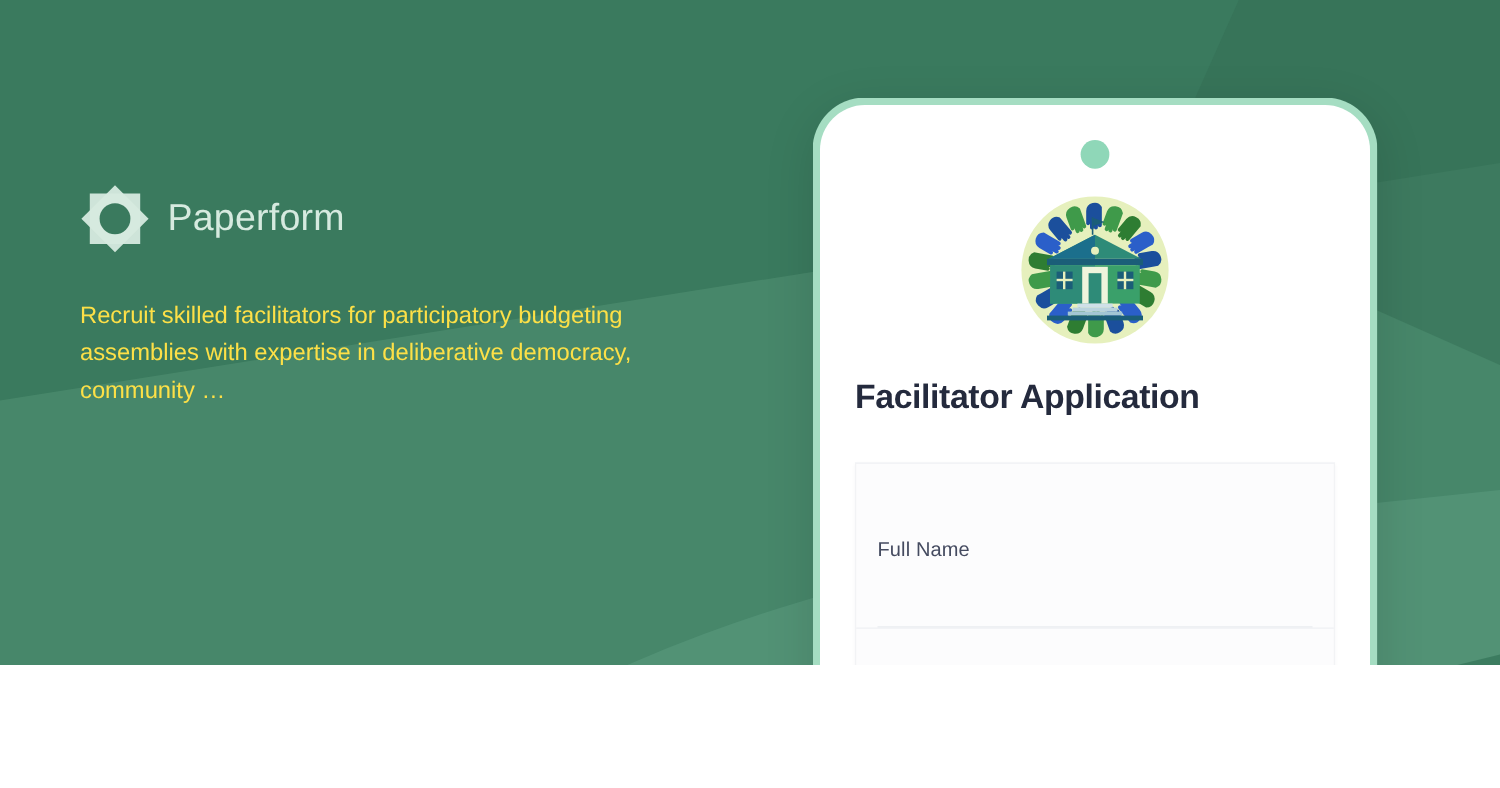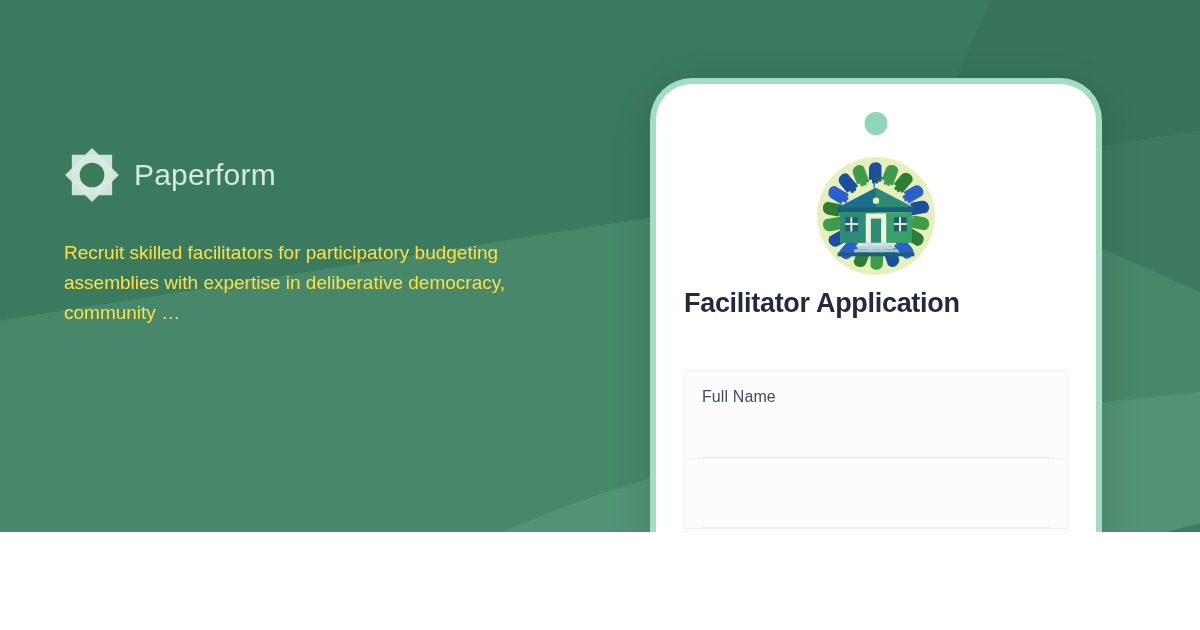--- a/index.html
+++ b/index.html
@@ -112,21 +112,21 @@
     background: #8fd7b8;
   }
   .form-hero {
     position: absolute;
     left: 50%; top: 68px;
     transform: translateX(-50%);
     width: 128px; height: 128px;
   }
   .form-title {
     position: absolute;
-    left: 28px; top: 204px;
+    left: 28px; top: 218px;
     right: 24px;
     color: #242a3d;
     font-size: 27px;
     font-weight: 700;
     letter-spacing: -.3px;
   }
   .form-fields {
     position: absolute;
     left: 28px; top: 286px;
     right: 28px;
@@ -138,20 +138,21 @@
   }
   .field {
     padding: 17px 17px 0 17px;
     border-bottom: 1px solid #eef0f3;
   }
   .field-label {
     color: #454b60;
     font-size: 16px;
     font-weight: 400;
     letter-spacing: .1px;
+    margin-top: 44px;
   }
   .field-input {
     height: 40px;
     margin-top: 12px;
     border-bottom: 1px solid #e9ebef;
     background: transparent;
     border-top: none; border-left: none; border-right: none;
     width: 100%;
     outline: none;
     font-family: "Liberation Sans", sans-serif;

